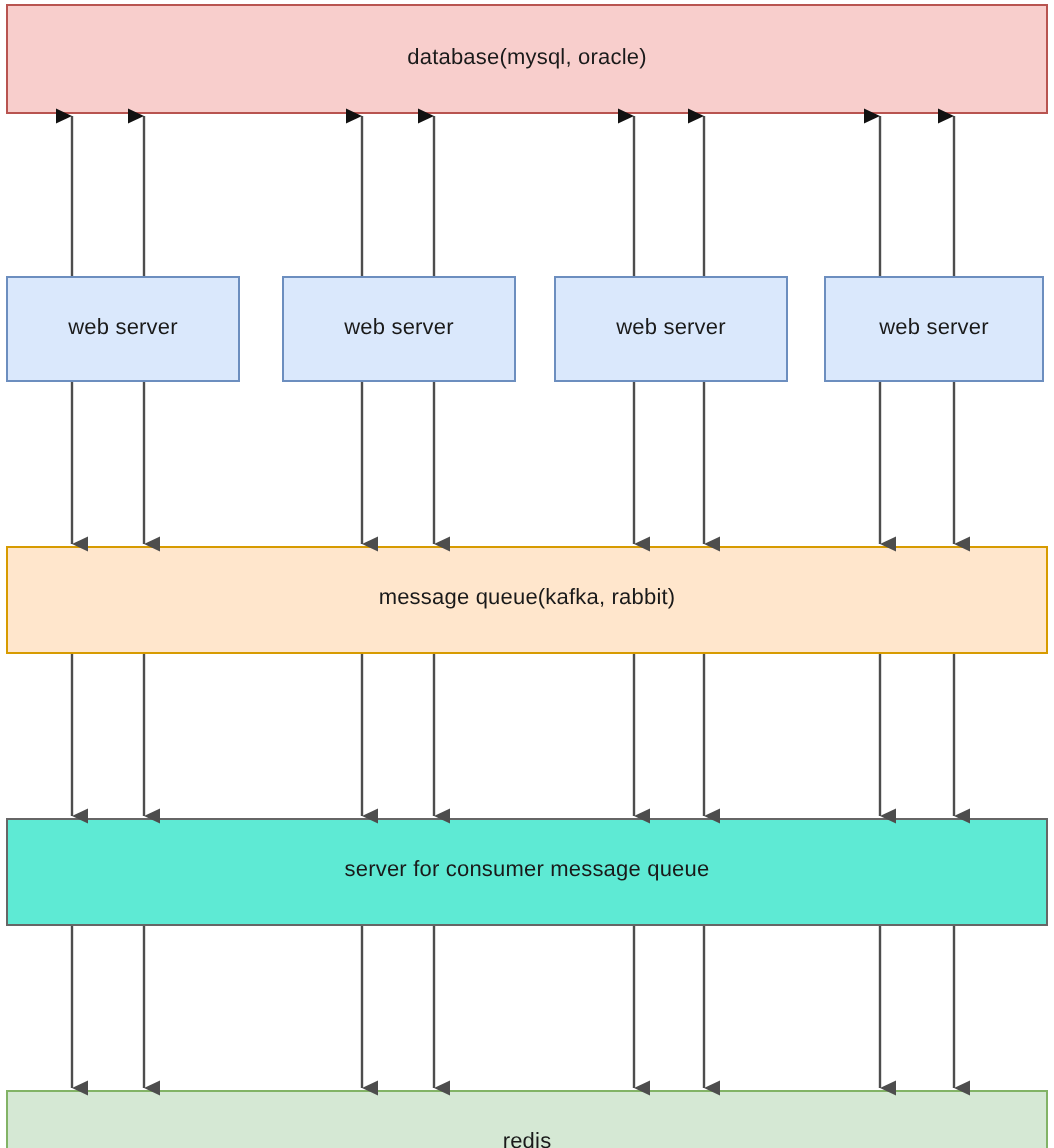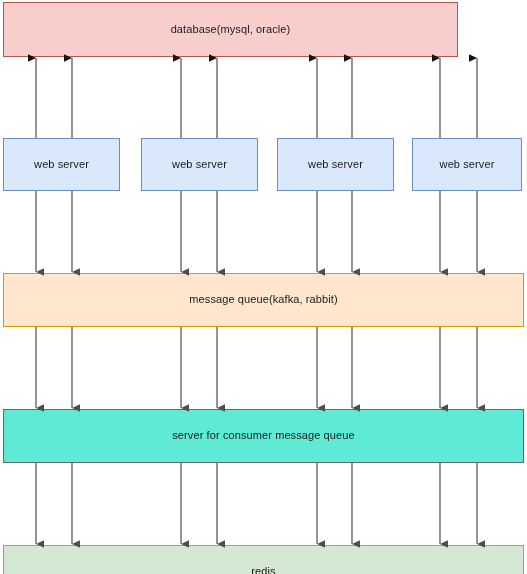--- a/index.html
+++ b/index.html
@@ -44,21 +44,21 @@
     width: 527px;
     height: 574px;
     pointer-events: none;
   }
 </style>
 </head>
 <body>
 
 <div id="diagram-canvas">
 
-  <div class="node" style="left: 3px; top: 2px; width: 455px; height: 55px; background: rgb(248, 206, 204); border-color: rgb(184, 84, 80);">
+  <div class="node" style="left: 3px; top: 2px; width: 521px; height: 55px; background: rgb(248, 206, 204); border-color: rgb(184, 84, 80);">
     <span class="node-label">database(mysql, oracle)</span>
   </div>
 
   <div class="node" style="left: 3px; top: 138px; width: 117px; height: 53px; background: rgb(218, 232, 252); border-color: rgb(108, 142, 191);">
     <span class="node-label">web server</span>
   </div>
 
   <div class="node" style="left: 141px; top: 138px; width: 117px; height: 53px; background: rgb(218, 232, 252); border-color: rgb(108, 142, 191);">
     <span class="node-label">web server</span>
   </div>

